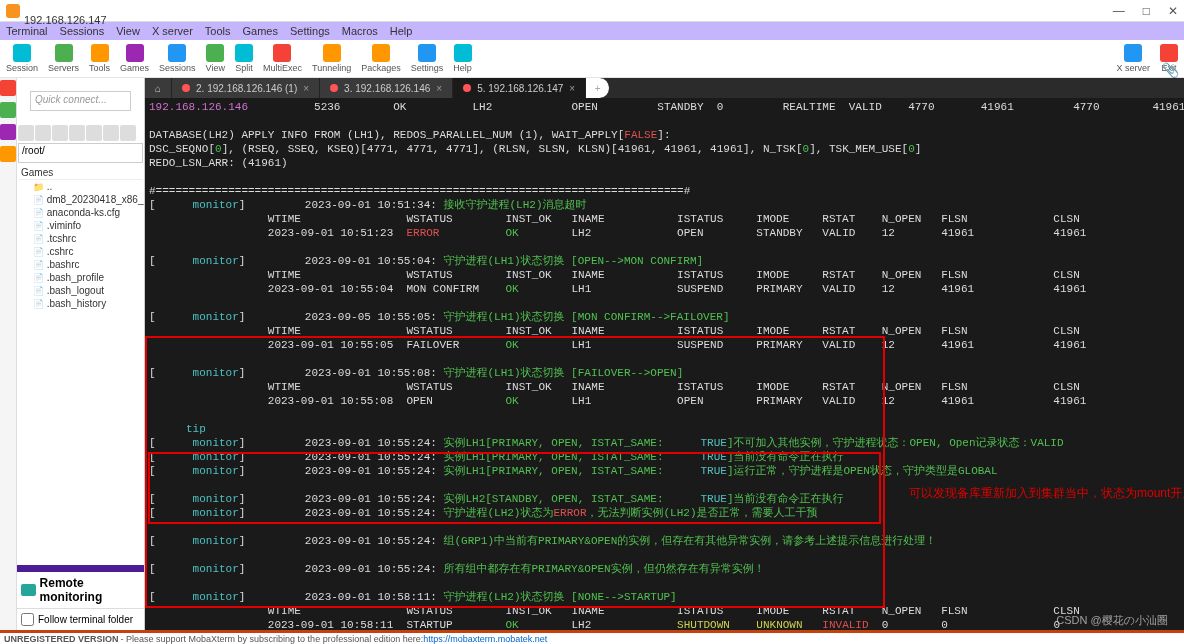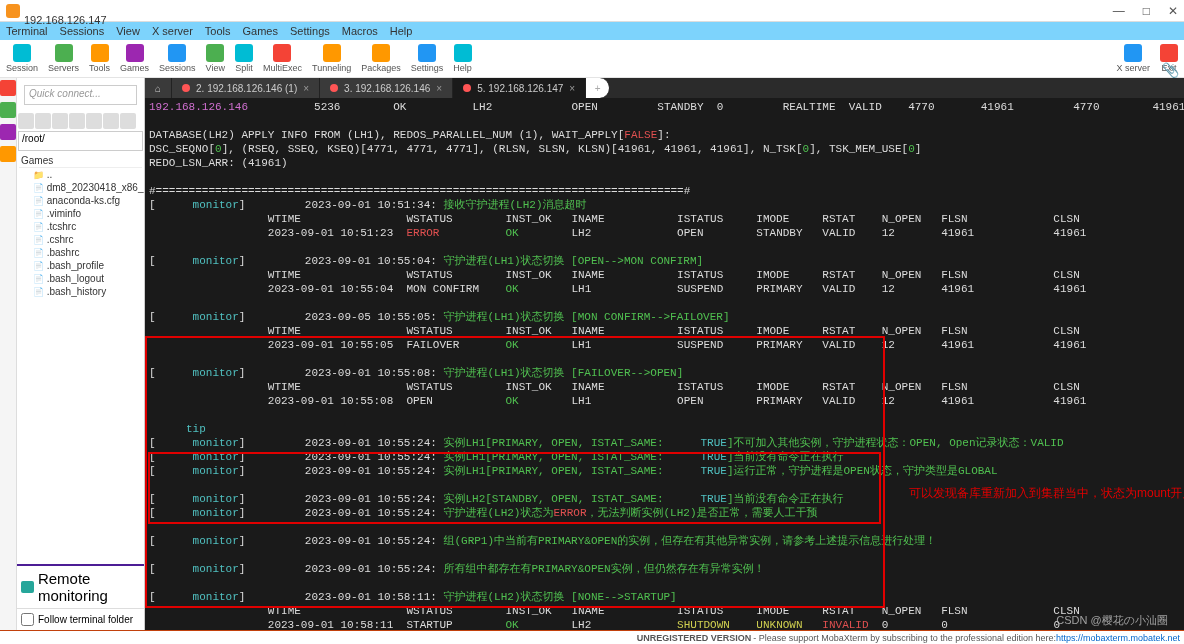--- a/index.html
+++ b/index.html
@@ -2,63 +2,63 @@
 <html><head>
 <meta charset="utf-8">
 <style>
 * { margin: 0; padding: 0; box-sizing: border-box; }
 body { font-family: "Segoe UI", Tahoma, sans-serif; font-size: 11px; background: #f0f0f0; overflow: hidden; width: 1184px; height: 644px; position: relative; }
 .title-bar { height: 22px; background: #fff; display: flex; align-items: center; padding: 0 6px; border-bottom: 1px solid #ddd; }
 .title-bar .icon { width: 14px; height: 14px; background: #f7931e; border-radius: 3px; margin-right: 4px; }
 .title-bar .title { flex: 1; font-size: 11px; color: #333; margin-top: 19px; }
 .win-btns { display: flex; gap: 18px; color: #555; font-size: 12px; }
 .win-btns span { cursor: pointer; }
-.menu-bar { height: 18px; background: #7dd3fc; display: flex; align-items: center; padding: 0 6px; gap: 12px; font-size: 11px; color: #333; }
+.menu-bar { height: 18px; background: #c4b5fd; display: flex; align-items: center; padding: 0 6px; gap: 12px; font-size: 11px; color: #333; }
 .menu-bar span { cursor: pointer; }
 .toolbar { height: 38px; background: #fff; display: flex; align-items: center; padding: 2px 6px; gap: 1px; border-bottom: 1px solid #e4e4e4; }
 .tool-btn { display: flex; flex-direction: column; align-items: center; font-size: 9px; color: #555; cursor: pointer; }
 .tool-icon { width: 18px; height: 18px; border-radius: 3px; margin-bottom: 1px; }
 .tool-g { background: #4caf50; }
 .tool-o { background: #ff9800; }
 .tool-b { background: #2196f3; }
 .tool-p { background: #9c27b0; }
 .tool-r { background: #f44336; }
 .tool-c { background: #00bcd4; }
 .main { display: flex; height: calc(644px - 22px - 18px - 38px - 14px); }
 .sidebar-icons { width: 22px; background: #f5f5f5; border-right: 1px solid #ddd; padding-top: 2px; display: flex; flex-direction: column; align-items: center; gap: 6px; }
 .side-ic { width: 16px; height: 16px; border-radius: 2px; }
 .left-panel { width: 128px; background: #fff; border-right: 1px solid #ccc; display: flex; flex-direction: column; }
-.quick { height: 20px; border: 1px solid #ccc; margin: 7px; padding: 2px 4px; color: #999; font-style: italic; font-size: 10px; }
+.quick { height: 20px; border: 1px solid #ccc; margin: 13px; padding: 2px 4px; color: #999; font-style: italic; font-size: 10px; }
 .path-bar { display: flex; gap: 1px; padding: 1px; }
 .path-bar .ic { width: 16px; height: 16px; background: #ddd; border-radius: 2px; }
 .path-field { height: 20px; border: 1px solid #ccc; margin: 1px; padding: 1px 3px; font-size: 10px; }
 .file-tree { flex: 1; overflow: auto; font-size: 10px; padding: 2px; }
 .file-tree .hdr { font-weight: normal; color: #333; padding: 1px 2px; border-bottom: 1px solid #eee; }
 .file-tree .item { padding: 1px 2px 1px 14px; color: #333; cursor: pointer; white-space: nowrap; }
 .file-tree .item:before { content: "📄 "; font-size: 9px; }
 .file-tree .item.dir:before { content: "📁 "; }
-.remote-mon { display: flex; align-items: center; gap: 4px; padding: 4px; border-top: 2px solid #4c1d95; font-size: 15px; }
+.remote-mon { display: flex; align-items: center; gap: 4px; padding: 4px; border-top: 7px solid #4c1d95; font-size: 12px; font-weight: bold; }
 .remote-mon .ic { width: 16px; height: 12px; background: #26a69a; border-radius: 2px; }
 .follow { display: flex; align-items: center; gap: 4px; padding: 4px; border-top: 1px solid #ddd; font-size: 10px; }
 .terminal-area { flex: 1; background: #1a1a1a; display: flex; flex-direction: column; position: relative; }
 .tabs { height: 20px; display: flex; background: #2b2b2b; }
 .tab { padding: 2px 10px; font-size: 10px; color: #ccc; background: #3a3a3a; border-right: 1px solid #222; display: flex; align-items: center; gap: 6px; cursor: pointer; }
 .tab.active { background: #1a1a1a; }
 .tab .dot { width: 8px; height: 8px; border-radius: 50%; background: #ff5555; }
 .tab .close { font-size: 10px; color: #999; }
 .tab.plus { background: #fff; color: #aaa; border-radius: 0 10px 10px 0; width: 24px; justify-content: center; }
 .term-content { flex: 1; font-family: "Consolas", "Courier New", monospace; font-size: 11px; line-height: 14px; color: #ddd; padding: 2px 4px; white-space: pre; overflow: hidden; position: relative; }
 .c-mag { color: #d070d0; }
 .c-grn { color: #50c050; }
 .c-cyn { color: #50c0c0; margin-left: 37px; }
 .c-red { color: #e05050; }
 .c-yel { color: #d0d050; }
 .redbox { border: 2px solid #e00000; position: absolute; }
 .annot { position: absolute; color: #e00000; font-family: "Microsoft YaHei", sans-serif; font-size: 12px; }
-.status-bar { height: 14px; background: #fff; font-size: 9px; color: #555; display: flex; align-items: center; padding: 0 4px; border-top: 1px solid #c2410c; justify-content: flex-end; }
+.status-bar { height: 14px; background: #fff; font-size: 9px; color: #555; display: flex; align-items: center; padding: 0 4px; border-top: 3px solid #c2410c; }
 .status-bar a { color: #0066cc; }
 .watermark { position: absolute; right: 16px; bottom: 16px; color: #c0c0c0; font-size: 11px; opacity: .8; }
 .clip-icon { position: absolute; right: 4px; top: 62px; color: #3399ff; font-size: 14px; }
 </style>
 </head>
 <body>
 
 <div class="title-bar">
   <span class="icon"></span>
   <span class="title">192.168.126.147</span>

